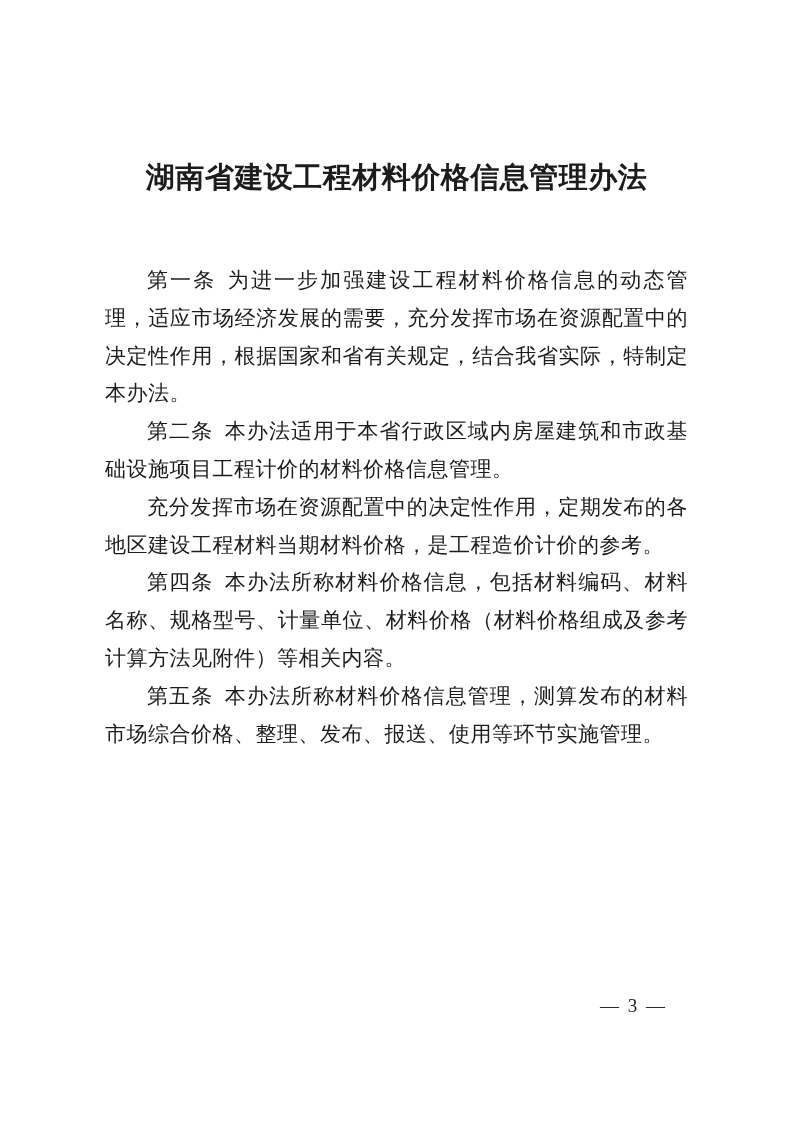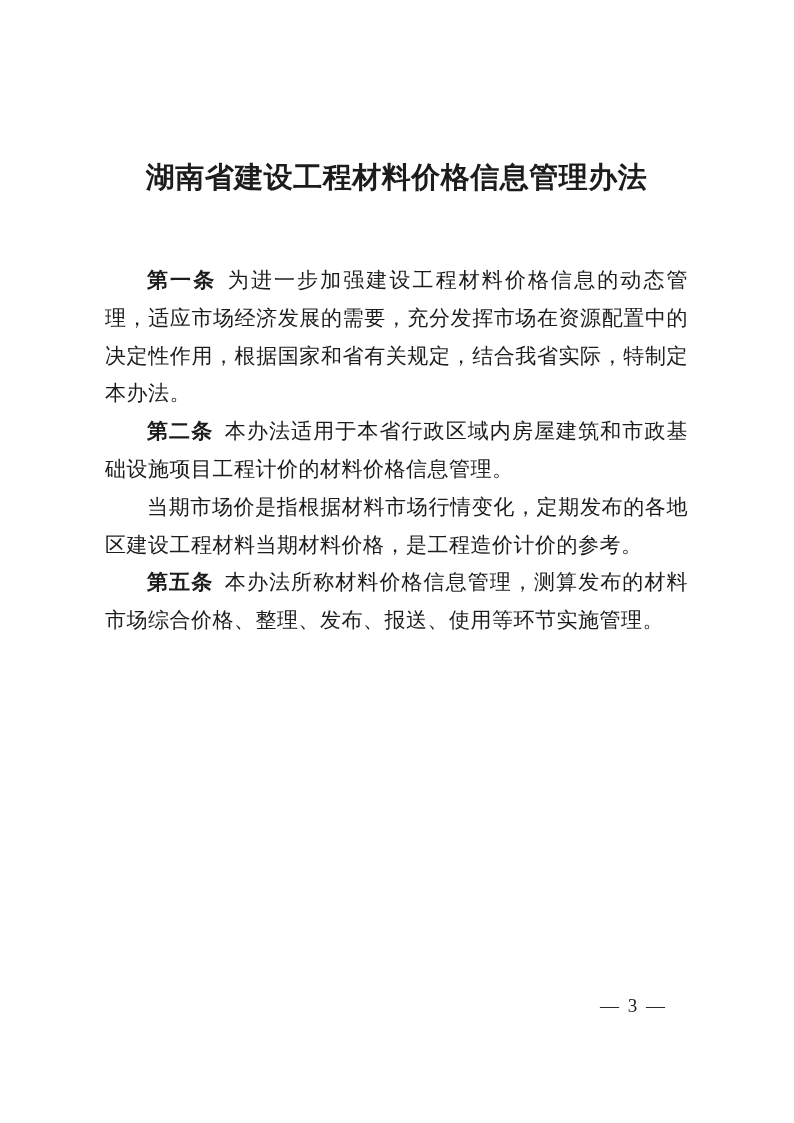--- a/index.html
+++ b/index.html
@@ -37,21 +37,21 @@
   .para {
     margin: 0;
     font-size: 21px;
     line-height: 37.8px;
     text-align: justify;
     text-justify: inter-character;
     text-indent: 2em;
     letter-spacing: 0.5px;
   }
   .article-label {
-    font-weight: bold;
+    font-weight: normal;
   }
   .article-label:not(:empty) {
     margin-right: 0.55em;
   }
   .page-footer {
     position: absolute;
     top: 995px;
     right: 127px;
     font-size: 19px;
     line-height: 22px;
@@ -66,22 +66,23 @@
   <div class="content">
     <h1 class="doc-title">湖南省建设工程材料价格信息管理办法</h1>
 
     <div class="doc-body">
       <p class="para"><span class="article-label">第一条</span><span class="para-text">为进一步加强建设工程材料价格信息的动态管理，适应市场经济发展的需要，充分发挥市场在资源配置中的决定性作用，根据国家和省有关规定，结合我省实际，特制定本办法。</span></p>
 
       <p class="para"><span class="article-label">第二条</span><span class="para-text">本办法适用于本省行政区域内房屋建筑和市政基础设施项目工程计价的材料价格信息管理。</span></p>
 
 
 
-      <p class="para"><span class="article-label"></span><span class="para-text">当期市场价是指根据材料市场行情变化，定期发布的各地区建设工程材料当期材料价格，是工程造价计价的参考。</span></p>
+      <p class="para"><span class="article-label"></span><span class="para-text">充分发挥市场在资源配置中的决定性作用，定期发布的各地区建设工程材料当期材料价格，是工程造价计价的参考。</span></p>
 
+      <p class="para"><span class="article-label">第四条</span><span class="para-text">本办法所称材料价格信息，包括材料编码、材料名称、规格型号、计量单位、材料价格（材料价格组成及参考计算方法见附件）等相关内容。</span></p>
 
       <p class="para"><span class="article-label">第五条</span><span class="para-text">本办法所称材料价格信息管理，测算发布的材料市场综合价格、整理、发布、报送、使用等环节实施管理。</span></p>
 
     </div>
   </div>
 
   <div class="page-footer">— 3 —</div>
 </div>
 
 </body></html>

